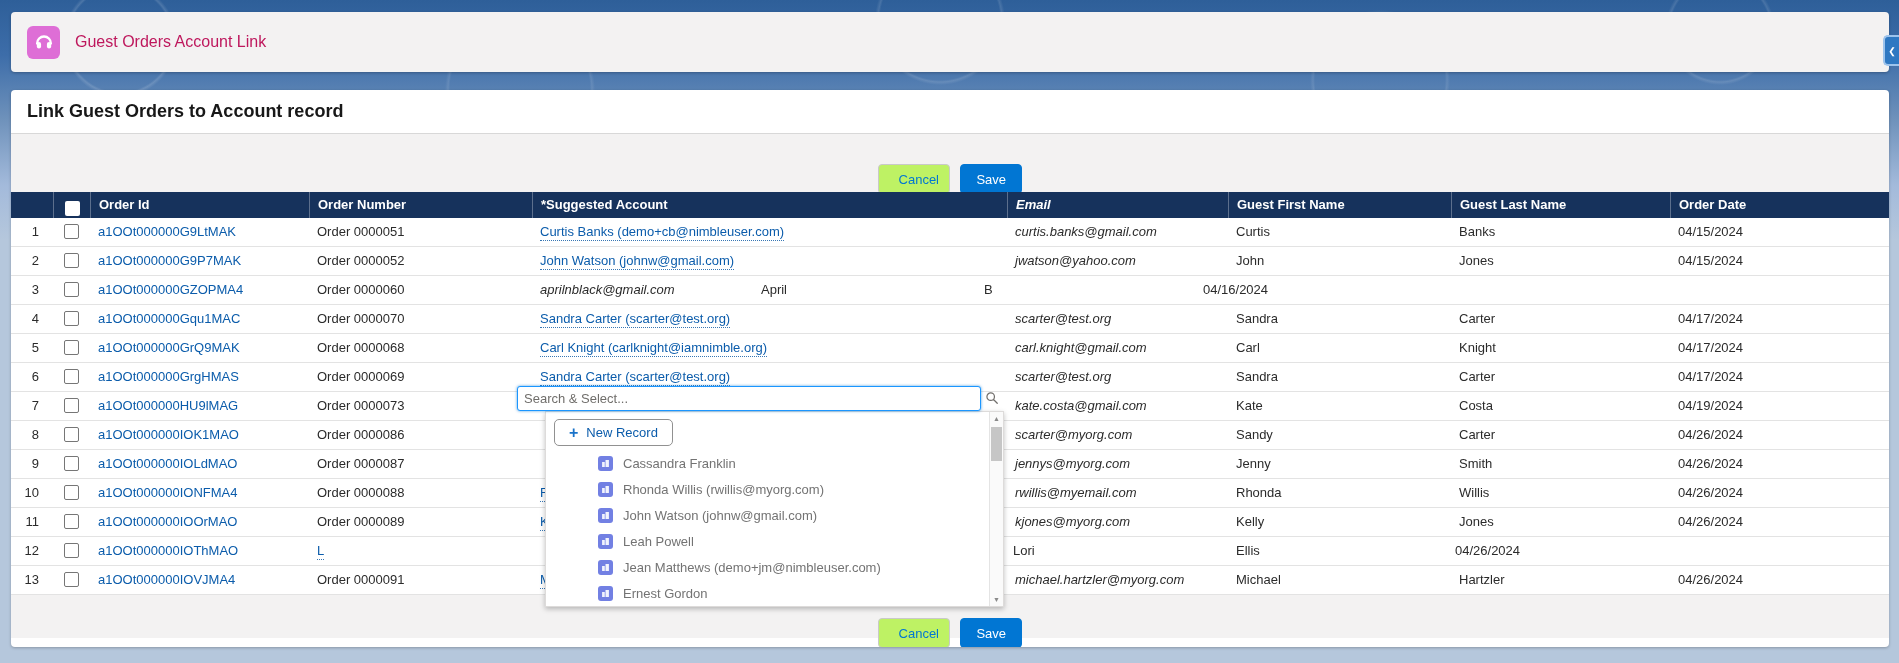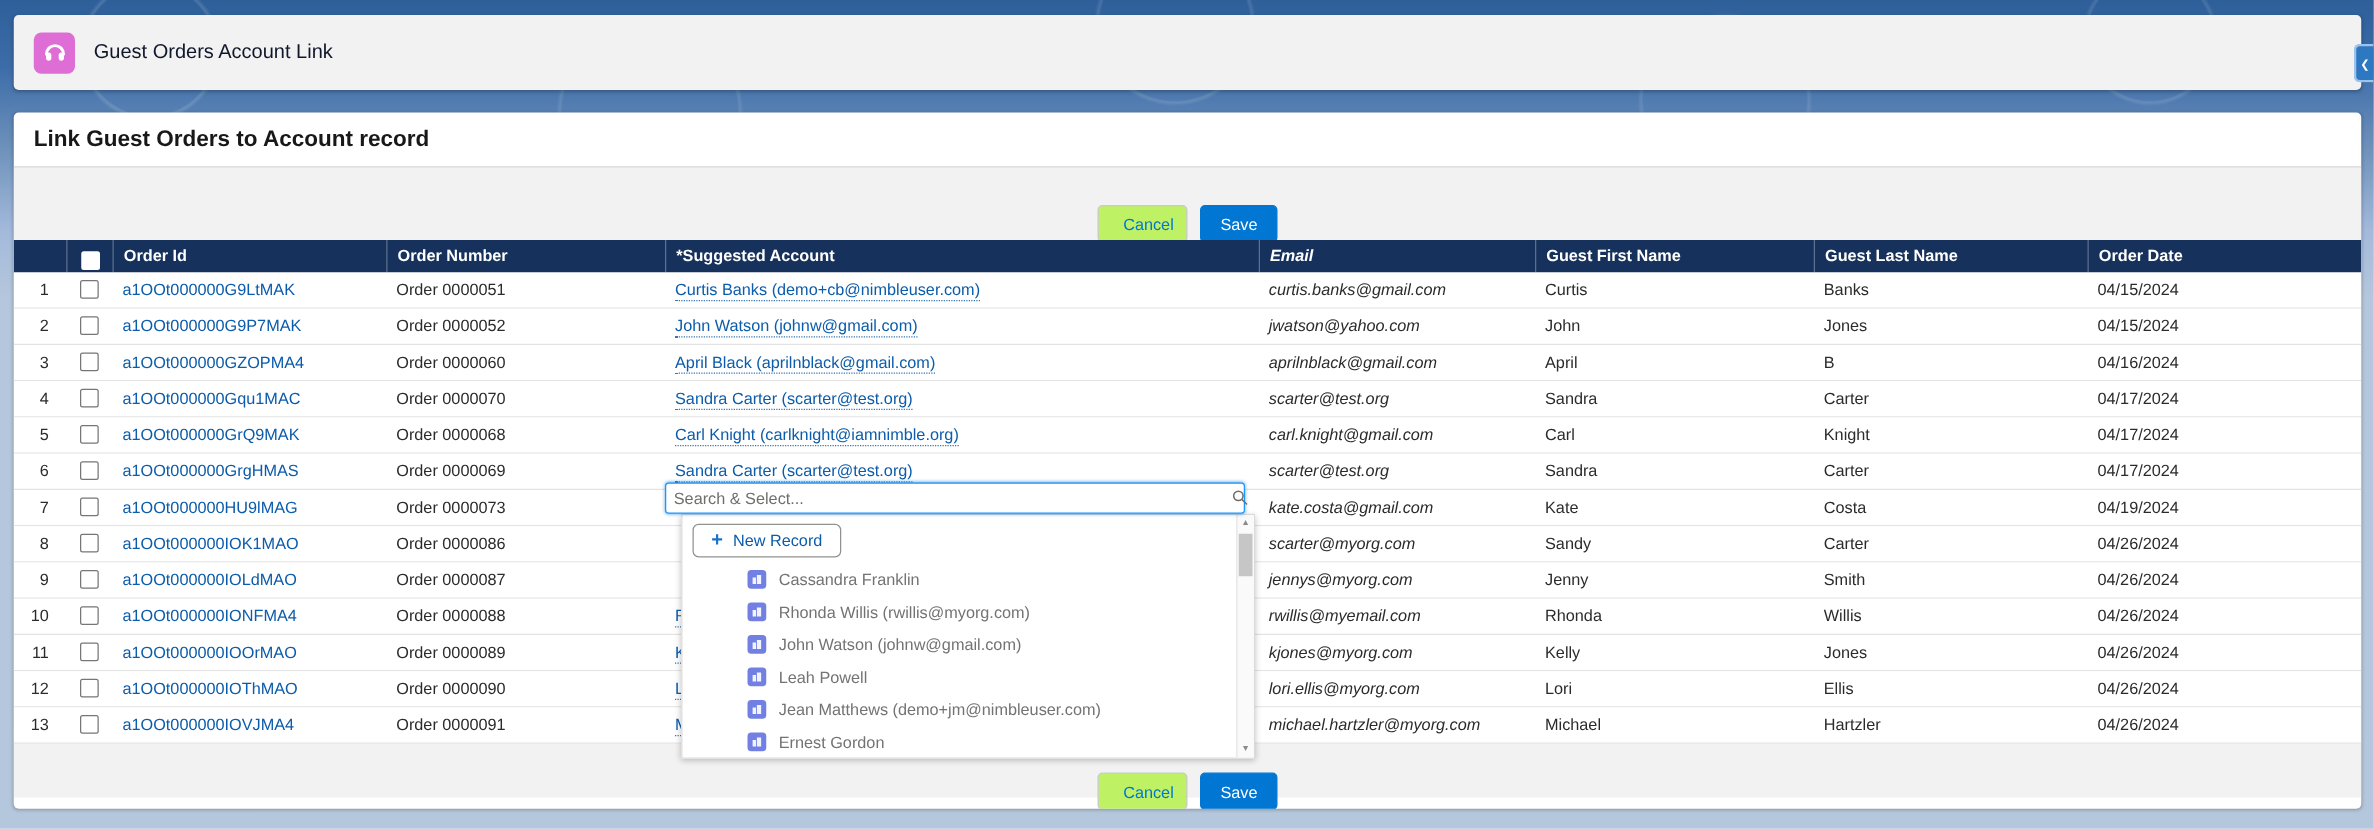--- a/index.html
+++ b/index.html
@@ -15,21 +15,21 @@
       radial-gradient(circle at 940px 20px, transparent 60px, rgba(255,255,255,.12) 62px, transparent 65px),
       radial-gradient(circle at 1380px 80px, transparent 65px, rgba(255,255,255,.10) 67px, transparent 70px),
       radial-gradient(circle at 1720px 30px, transparent 50px, rgba(255,255,255,.12) 52px, transparent 55px),
       radial-gradient(circle at 320px 150px, transparent 40px, rgba(255,255,255,.08) 42px, transparent 45px);
   }
   
   .top-card{position:absolute;left:11px;top:12px;width:1878px;height:60px;background:#f3f2f2;
     border-radius:4px;box-shadow:0 1px 3px rgba(0,0,0,.25);display:flex;align-items:center;}
   .app-icon{width:33px;height:33px;border-radius:6px;background:#de6ed6;margin-left:16px;
     display:flex;align-items:center;justify-content:center;flex:0 0 auto;}
-  .app-title{margin-left:15px;font-size:16px;color:#0f172a;}
+  .app-title{margin-left:15px;font-size:16px;color:#be185d;}
   
   .side-tab{position:absolute;right:0;top:35px;width:14px;height:27px;background:#2e78c2;
     border:2px solid #9cc3ec;border-right:none;border-radius:5px 0 0 5px;color:#fff;
     display:flex;align-items:center;justify-content:center;font-size:9px;cursor:pointer;}
   
   .main-card{position:absolute;left:11px;top:90px;width:1878px;height:557px;background:#fff;
     border-radius:4px;box-shadow:0 1px 3px rgba(0,0,0,.25);overflow:hidden;}
   .panel-title{position:absolute;left:16px;top:0;height:43px;line-height:43px;
     font-size:18px;font-weight:bold;color:#181818;}
   .toolbar{position:absolute;left:0;width:100%;background:#f3f2f2;}
@@ -54,21 +54,21 @@
   .w-email{width:221px;font-style:italic;}.w-fn{width:223px;}.w-ln{width:219px;}.w-date{width:219px;}
   .th{border-left:1px solid rgba(255,255,255,.30);}
   .th.first{border-left:none;}
   .trow .c{color:#2b2b2b;}
   a.link{color:#0b5cab;text-decoration:none;cursor:pointer;}
   a.dotted{border-bottom:1px dotted #3877b4;padding-bottom:1px;}
   .checkbox{display:inline-block;width:15px;height:15px;box-sizing:border-box;border:1px solid #767676;
     border-radius:2px;background:#fff;vertical-align:middle;margin-top:-3px;cursor:pointer;}
   .checkbox.header{border:none;width:15px;height:15px;background:#fff;margin-top:5px;}
   
-  .lookup-input{position:absolute;left:532px;top:386px;width:464px;height:25px;box-sizing:border-box;
+  .lookup-input{position:absolute;left:517px;top:386px;width:464px;height:25px;box-sizing:border-box;
     border:1px solid #1b96ff;border-radius:3px;box-shadow:0 0 3px rgba(1,118,211,.7);
     font-size:13px;padding:0 26px 0 6px;color:#2b2b2b;z-index:31;font-family:"Liberation Sans",sans-serif;}
   .lookup-input::placeholder{color:#706e6b;}
   .search-glyph{position:absolute;left:985px;top:391px;z-index:32;pointer-events:none;}
   .dropdown{position:absolute;left:545px;top:411px;width:459px;height:196px;background:#fff;
     border:1px solid #dddbda;box-shadow:0 2px 5px rgba(0,0,0,.25);z-index:30;box-sizing:border-box;}
   .new-record{position:absolute;left:8px;top:7px;height:27px;box-sizing:border-box;background:#fff;
     border:1px solid #919191;border-radius:5px;display:inline-flex;align-items:center;gap:8px;
     padding:0 14px;cursor:pointer;font-size:13px;color:#0b5cab;}
   .new-record .plus{color:#1a73c9;font-size:16px;font-weight:bold;line-height:1;}
@@ -151,21 +151,20 @@
       <div class="c w-email">jwatson@yahoo.com</div>
       <div class="c w-fn">John</div>
       <div class="c w-ln">Jones</div>
       <div class="c w-date">04/15/2024</div>
     </div>
     <div class="trow">
       <div class="c w-num">3</div>
       <div class="c w-cb"><span class="checkbox"></span></div>
       <div class="c w-id"><a class="link">a1OOt000000GZOPMA4</a></div>
       <div class="c w-no">Order 0000060</div>
-      <div class="c w-acct"><a class="link dotted">April Black (aprilnblack@gmail.com)</a></div>
       <div class="c w-email">aprilnblack@gmail.com</div>
       <div class="c w-fn">April</div>
       <div class="c w-ln">B</div>
       <div class="c w-date">04/16/2024</div>
     </div>
     <div class="trow">
       <div class="c w-num">4</div>
       <div class="c w-cb"><span class="checkbox"></span></div>
       <div class="c w-id"><a class="link">a1OOt000000Gqu1MAC</a></div>
       <div class="c w-no">Order 0000070</div>
@@ -249,21 +248,20 @@
       <div class="c w-acct"><a class="link dotted">K</a></div>
       <div class="c w-email">kjones@myorg.com</div>
       <div class="c w-fn">Kelly</div>
       <div class="c w-ln">Jones</div>
       <div class="c w-date">04/26/2024</div>
     </div>
     <div class="trow">
       <div class="c w-num">12</div>
       <div class="c w-cb"><span class="checkbox"></span></div>
       <div class="c w-id"><a class="link">a1OOt000000IOThMAO</a></div>
-      <div class="c w-no">Order 0000090</div>
       <div class="c w-acct"><a class="link dotted">L</a></div>
       <div class="c w-email">lori.ellis@myorg.com</div>
       <div class="c w-fn">Lori</div>
       <div class="c w-ln">Ellis</div>
       <div class="c w-date">04/26/2024</div>
     </div>
     <div class="trow">
       <div class="c w-num">13</div>
       <div class="c w-cb"><span class="checkbox"></span></div>
       <div class="c w-id"><a class="link">a1OOt000000IOVJMA4</a></div>

